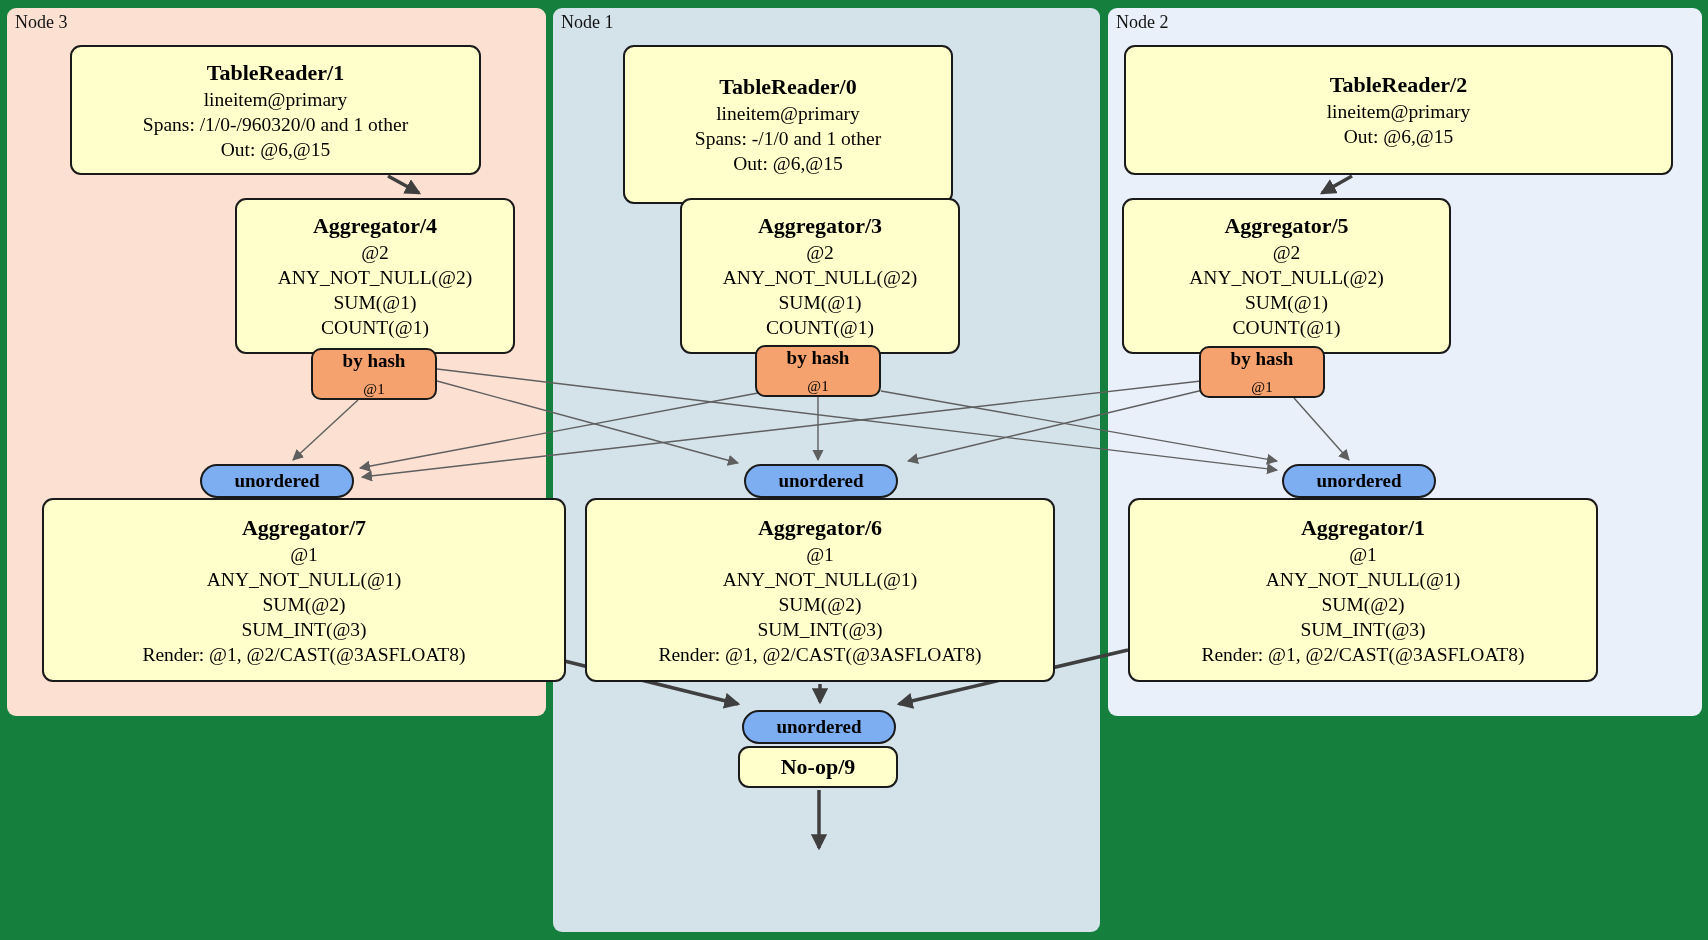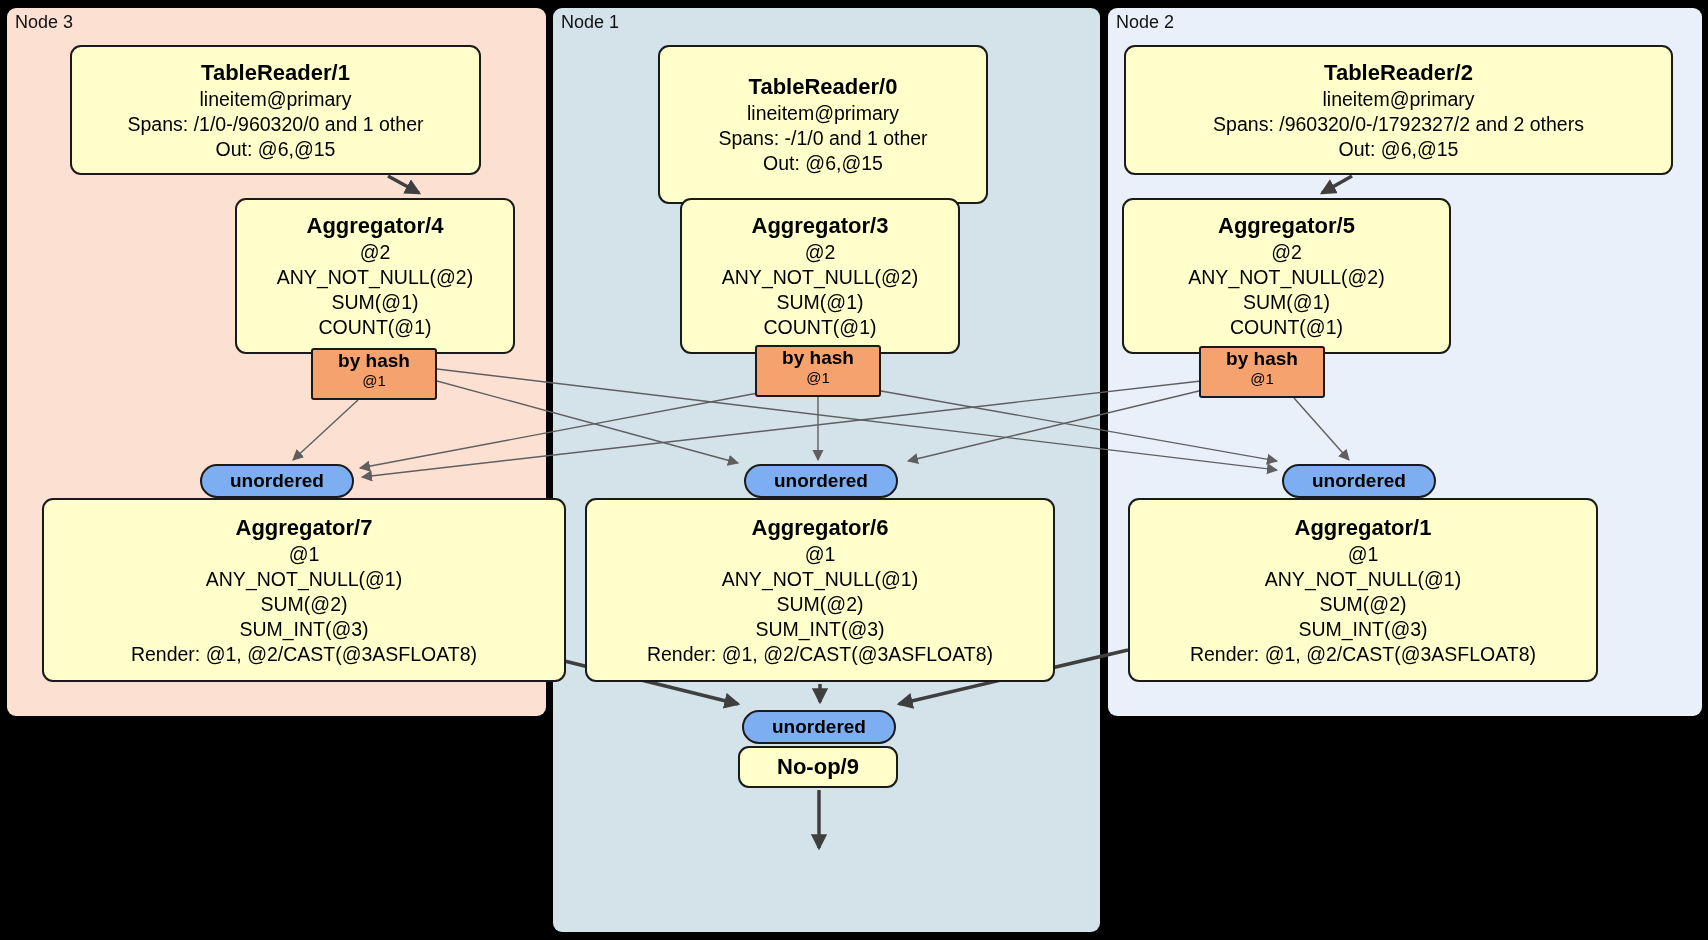--- a/index.html
+++ b/index.html
@@ -1,47 +1,47 @@
 <!DOCTYPE html>
 <html><head>
 <meta charset="utf-8">
 <style>
   html,body{margin:0;padding:0;background:#ffffff;}
   .canvas{
     position:relative;width:1708px;height:940px;overflow:hidden;
-    font-family:Liberation Sans, sans-serif;color:#000;
-    background:#000000;
+    font-family:Liberation Serif, serif;color:#000;
+    background:#15803d;
   }
   .region{position:absolute;border-radius:9px;}
   #region-node3{left:7px;top:8px;width:539px;height:708px;background:#fce1d3;}
   #region-node1{left:553px;top:8px;width:547px;height:924px;background:#d4e2ea;}
   #region-node2{left:1108px;top:8px;width:594px;height:708px;background:#e9f0fa;}
   .region-label{position:absolute;left:8px;top:4px;font-size:18px;color:#111;}
   svg.edges{position:absolute;left:0;top:0;width:1708px;height:940px;pointer-events:none;}
   .pbox{
     position:absolute;background:#ffffcb;border:2px solid #1a1a1a;border-radius:11px;
     display:flex;flex-direction:column;justify-content:center;align-items:center;
     text-align:center;box-sizing:border-box;padding:2px 6px;
   }
   .pbox-title{font-weight:bold;font-size:22px;line-height:28px;white-space:nowrap;}
   .pbox-line{font-size:19.5px;line-height:25px;white-space:nowrap;}
   #tr1{left:70px;top:45px;width:411px;height:130px;}
-  #tr0{left:658px;top:45px;width:330px;height:159px;}
+  #tr0{left:623px;top:45px;width:330px;height:159px;}
   #tr2{left:1124px;top:45px;width:549px;height:130px;}
   #agg4{left:235px;top:198px;width:280px;height:156px;}
   #agg3{left:680px;top:198px;width:280px;height:156px;}
   #agg5{left:1122px;top:198px;width:329px;height:156px;}
   #agg7{left:42px;top:498px;width:524px;height:184px;}
   #agg6{left:585px;top:498px;width:470px;height:184px;}
   #agg8{left:1128px;top:498px;width:470px;height:184px;}
   #noop{left:738px;top:746px;width:160px;height:42px;}
   #resp{left:731px;top:856px;width:176px;height:44px;}
   .router{
-    position:absolute;background:#f5a26e;border:2px solid #1a1a1a;border-radius:3px;
-    display:flex;flex-direction:column;justify-content:flex-start;align-items:center;
+    position:absolute;background:#f5a26e;border:2px solid #1a1a1a;border-radius:10px;
+    display:flex;flex-direction:column;justify-content:space-between;align-items:center;
     box-sizing:border-box;z-index:3;
   }
   .router-label{font-weight:bold;font-size:19px;line-height:22px;}
   .router-detail{font-size:15px;line-height:17px;}
   #router4{left:311px;top:348px;width:126px;height:52px;}
   #router3{left:755px;top:345px;width:126px;height:52px;}
   #router5{left:1199px;top:346px;width:126px;height:52px;}
   .sync{
     position:absolute;background:#7eaef2;border:2px solid #1a1a1a;border-radius:17px;
     display:flex;justify-content:center;align-items:center;
@@ -107,21 +107,20 @@
   </div>
   <div class="pbox" id="tr0">
     <div class="pbox-title">TableReader/0</div>
     <div class="pbox-line">lineitem@primary</div>
     <div class="pbox-line">Spans: -/1/0 and 1 other</div>
     <div class="pbox-line">Out: @6,@15</div>
   </div>
   <div class="pbox" id="tr2">
     <div class="pbox-title">TableReader/2</div>
     <div class="pbox-line">lineitem@primary</div>
-    <div class="pbox-line">Spans: /960320/0-/1792327/2 and 2 others</div>
     <div class="pbox-line">Out: @6,@15</div>
   </div>
 
   <div class="pbox" id="agg4">
     <div class="pbox-title">Aggregator/4</div>
     <div class="pbox-line">@2</div>
     <div class="pbox-line">ANY_NOT_NULL(@2)</div>
     <div class="pbox-line">SUM(@1)</div>
     <div class="pbox-line">COUNT(@1)</div>
   </div>

